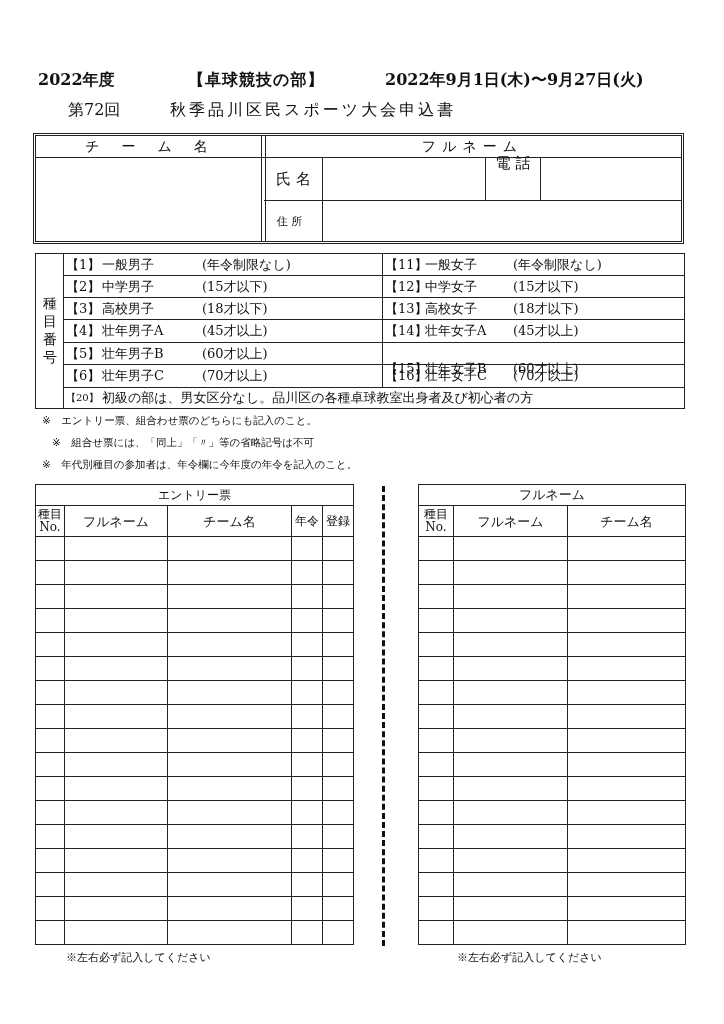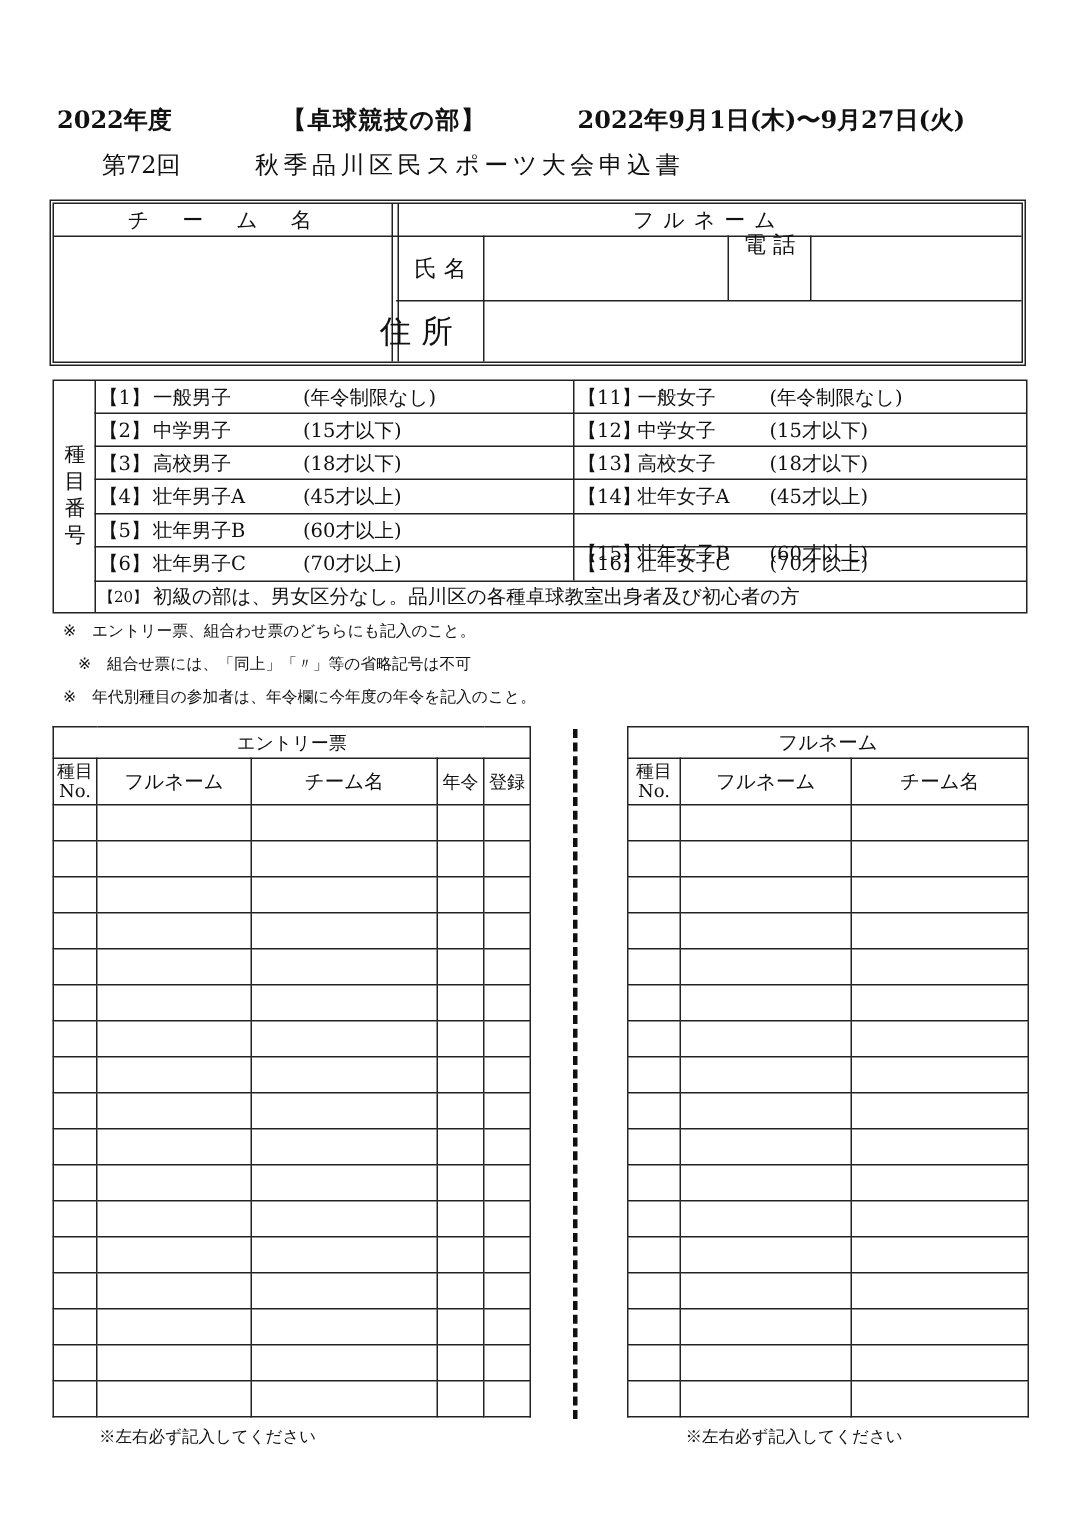--- a/index.html
+++ b/index.html
@@ -51,21 +51,21 @@
   <div class="line-v" style="left:449px; top:21px; height:43px;"></div>
   <div class="line-v" style="left:504px; top:21px; height:43px;"></div>
 
   <div class="cell" style="left:0; top:0; width:225px; height:21px; letter-spacing:4px;">チ　ー　ム　名</div>
   <div class="cell" style="left:228px; top:0; right:0; height:21px; letter-spacing:6px;">フルネーム</div>
   <div class="cell" style="left:0; top:22px; width:225px; bottom:0;"></div>
   <div class="cell" style="left:229px; top:22px; width:57px; height:42px; font-size:15px;">氏 名</div>
   <div class="cell" style="left:287px; top:22px; width:162px; height:42px;"></div>
   <div class="cell" style="left:450px; top:6px; width:54px; height:42px; font-size:15px;">電 話</div>
   <div class="cell" style="left:505px; top:22px; right:0; height:42px;"></div>
-  <div class="cell" style="left:213px; top:65px; width:57px; bottom:0; font-size:21px;text-align:right;">住 所</div>
+  <div class="cell" style="left:225px; top:65px; width:57px; bottom:0; font-size:11px;text-align:right;">住 所</div>
   <div class="cell" style="left:287px; top:65px; right:0; bottom:0;"></div>
 </div>
 
 <div class="abs evbox">
   <div class="line-v" style="left:27px; top:0; bottom:0;"></div>
   <div class="line-v" style="left:346px; top:0; height:133px;"></div>
   <div class="line-h" style="left:27px; right:0; top:21px;"></div>
   <div class="line-h" style="left:27px; right:0; top:43px;"></div>
   <div class="line-h" style="left:27px; right:0; top:65px;"></div>
   <div class="line-h" style="left:27px; right:0; top:88px;"></div>

